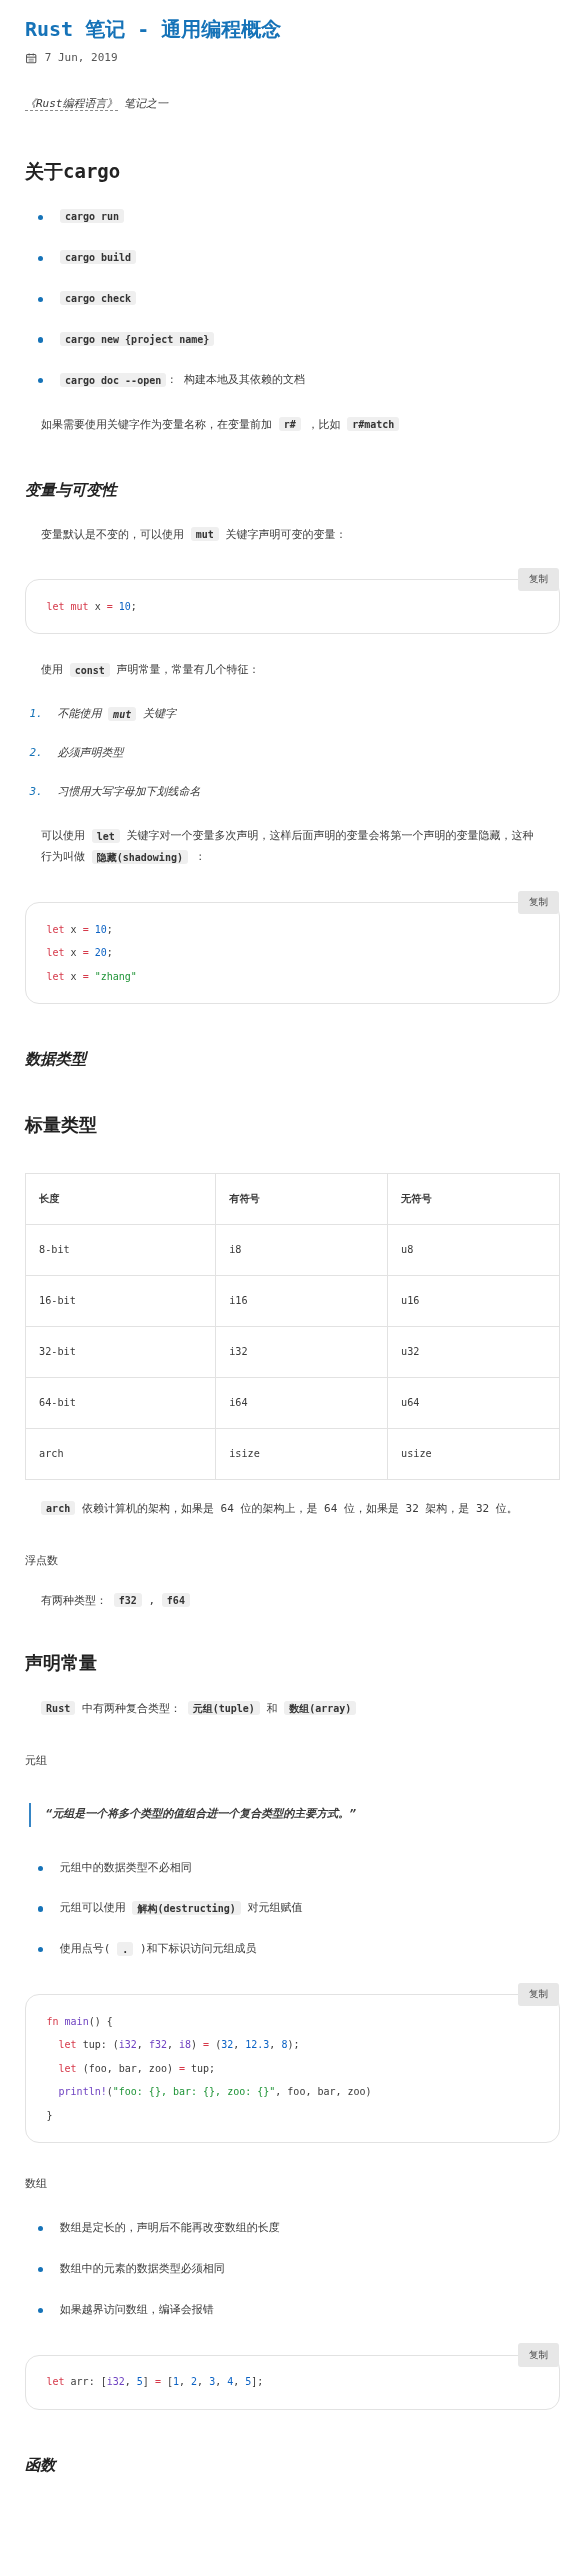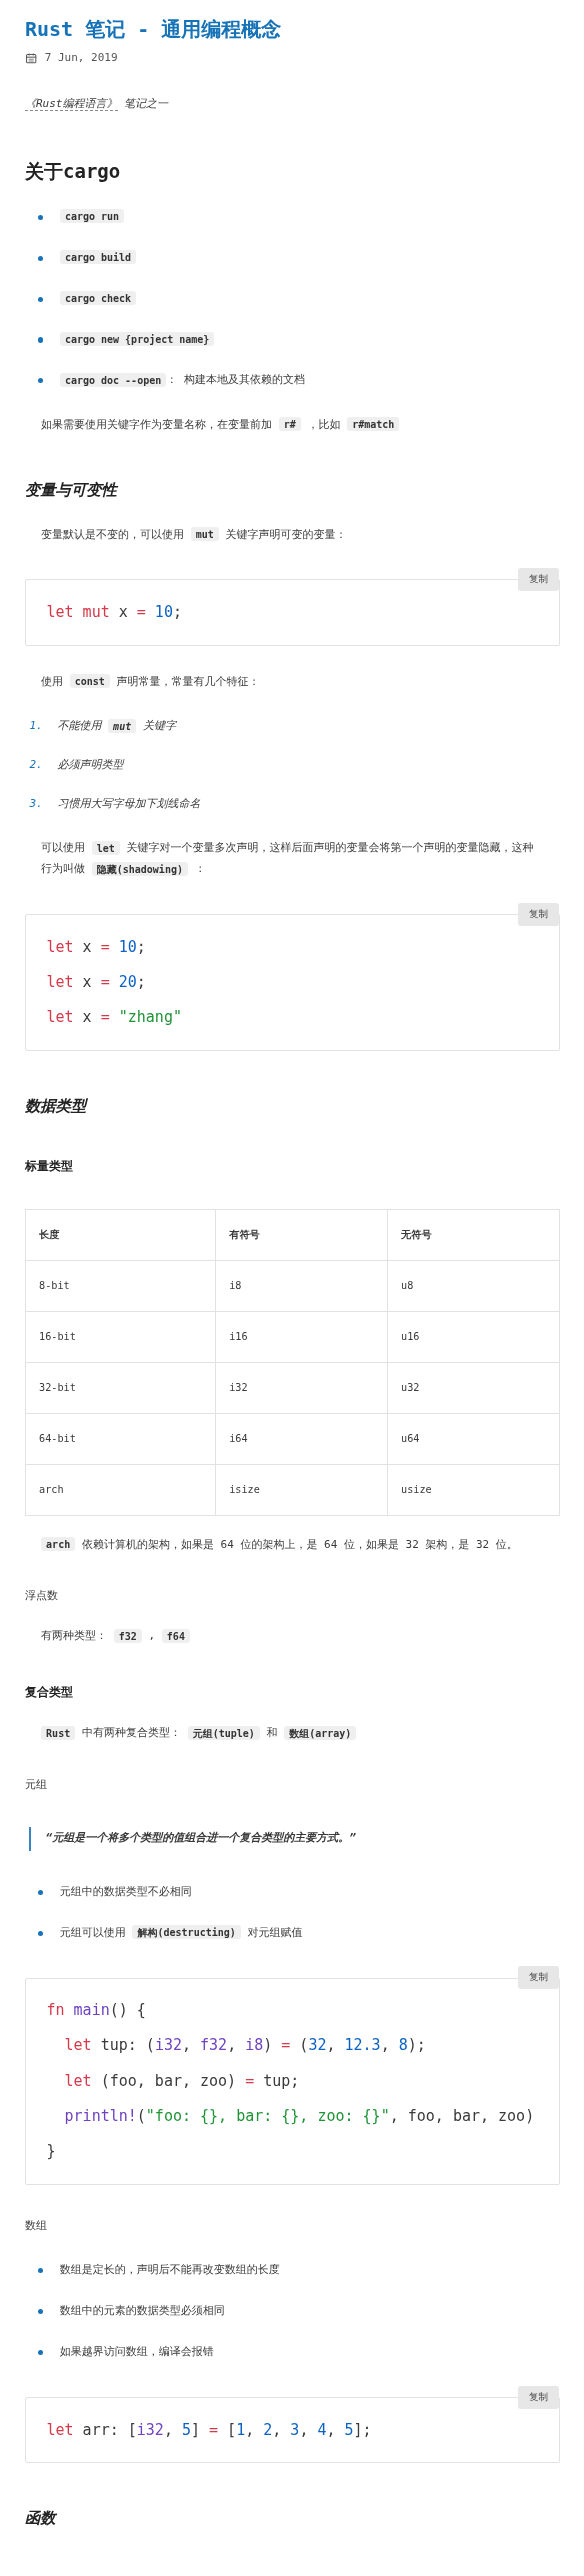--- a/index.html
+++ b/index.html
@@ -9,42 +9,42 @@
     font-size:11px;line-height:1.9;width:585px;
   }
   .page{box-sizing:border-box;width:585px;padding:4.4px 25px 0 25px;}
   h1{color:#1673b8;font-size:20px;margin:11.7px 0 5.8px;line-height:1.3;}
   .date-row{display:flex;align-items:center;gap:7.3px;color:#555;font-size:11px;margin:2.9px 0 22px;}
   .date-row svg{display:block;}
   .intro{font-style:italic;margin:25px 0 10.2px;color:#3a3a3a;}
   a.lnk{color:inherit;text-decoration:none;border-bottom:1.5px dashed #8a8a8a;padding-bottom:0.7px;cursor:pointer;}
   h2{font-size:19px;color:#222;margin:44px 0 16px;line-height:1.3;}
   h3{font-size:15.3px;font-style:italic;color:#222;margin:41px 0 13px;}
-  h4{font-size:12px;color:#222;margin:34px 0 11.7px;}
+  h4{font-size:18px;color:#222;margin:34px 0 11.7px;}
   .h5{font-size:11px;font-weight:400;color:#3a3a3a;margin:31px 0 10.2px;}
   .h5 a{color:inherit;text-decoration:none;border-bottom:1.5px dashed #8a8a8a;padding-bottom:0.7px;cursor:pointer;}
   p{margin:19px 16px;}
   code.ic{
     background:#efefef;border-radius:2.9px;padding:1.5px 5.1px;
     font-weight:700;font-size:10px;color:#333;
     font-family:"DejaVu Sans Mono","Liberation Mono",monospace;
   }
   ul.blist{list-style:none;margin:23.4px 0;padding:0 0 0 8.8px;}
   ul.blist li{position:relative;padding-left:26px;margin:20px 0;}
   ul.blist li::before{content:"";position:absolute;left:4.4px;top:8px;width:5.1px;height:5.1px;border-radius:50%;background:#1673b8;}
   ol.nlist{list-style:none;counter-reset:n;margin:23.4px 0;padding:0 0 0 4.4px;}
   ol.nlist li{position:relative;padding-left:28px;margin:18px 0;font-style:italic;}
   ol.nlist li::before{counter-increment:n;content:counter(n) ".";position:absolute;left:0;top:0;color:#1673b8;}
-  .codeblock{position:relative;border:0.7px solid #e2e2e2;border-radius:2px;background:#fff;padding:14.6px 20.5px;margin:34px 0 26px;}
+  .codeblock{position:relative;border:0.7px solid #e2e2e2;border-radius:14px;background:#fff;padding:14.6px 20.5px;margin:34px 0 26px;}
   .copy-btn{
     position:absolute;top:-12.4px;right:0;background:#e7e7e7;border:none;border-radius:2.9px;
     color:#444;font-size:9.5px;padding:5.1px 11px;cursor:pointer;
     font-family:"DejaVu Sans Mono","DejaVu Sans","Liberation Sans",sans-serif;
   }
-  .code{margin:0;font-size:15px;line-height:2.35;font-family:"DejaVu Sans Mono","Liberation Mono",monospace;white-space:pre-wrap;}
+  .code{margin:0;font-size:10px;line-height:2.35;font-family:"DejaVu Sans Mono","Liberation Mono",monospace;white-space:pre-wrap;}
   .c-kw{color:#d6394a;}
   .c-num{color:#0b62c4;}
   .c-str{color:#1f9437;}
   .c-typ{color:#6f42c1;}
   .c-fnc{color:#6f42c1;}
   blockquote{border-left:2.9px solid #3585c5;margin:31px 4px;padding:1.5px 0 1.5px 14.6px;font-style:italic;font-weight:700;color:#3a3a3a;}
   table{width:100%;border-collapse:collapse;margin:31px 0 18px;font-size:10.2px;font-family:"DejaVu Sans Mono","Liberation Mono",monospace;}
   th,td{border:0.7px solid #e2e2e2;text-align:left;padding:15.3px 13px;}
   th{font-weight:700;}
   td{font-weight:400;}
@@ -140,28 +140,29 @@
           <td>usize</td>
         </tr>
       </tbody>
     </table>
 
   <p><code class="ic">arch</code> 依赖计算机的架构，如果是 64 位的架构上，是 64 位，如果是 32 架构，是 32 位。</p>
 
   <p class="h5">浮点数</p>
   <p>有两种类型： <code class="ic">f32</code> , <code class="ic">f64</code></p>
 
-  <h4>复合类型</h4>
+  <h4>声明常量</h4>
   <p><code class="ic">Rust</code> 中有两种复合类型： <code class="ic">元组(tuple)</code> 和 <code class="ic">数组(array)</code></p>
 
   <p class="h5">元组</p>
   <blockquote><span>“元组是一个将多个类型的值组合进一个复合类型的主要方式。”</span></blockquote>
   <ul class="blist">
       <li>元组中的数据类型不必相同</li>
       <li>元组可以使用 <code class="ic">解构(destructing)</code> 对元组赋值</li>
+      <li>使用点号( <code class="ic">.</code> )和下标识访问元组成员</li>
     </ul>
 
   <div class="codeblock">
     <button class="copy-btn">复制</button>
     <pre class="code"><div class="cl"><span class="c-kw">fn</span><span class="c-fnc"> main</span><span>() {</span></div><div class="cl"><span>  </span><span class="c-kw">let</span><span> tup: (</span><span class="c-typ">i32</span><span>, </span><span class="c-typ">f32</span><span>, </span><span class="c-typ">i8</span><span>) </span><span class="c-kw">=</span><span> (</span><span class="c-num">32</span><span>, </span><span class="c-num">12.3</span><span>, </span><span class="c-num">8</span><span>);</span></div><div class="cl"><span>  </span><span class="c-kw">let</span><span> (foo, bar, zoo) </span><span class="c-kw">=</span><span> tup;</span></div><div class="cl"><span>  </span><span class="c-fnc">println!</span><span>(</span><span class="c-str">"foo: {}, bar: {}, zoo: {}"</span><span>, foo, bar, zoo)</span></div><div class="cl"><span>}</span></div></pre>
   </div>
 
   <p class="h5">数组</p>
   <ul class="blist">
       <li>数组是定长的，声明后不能再改变数组的长度</li>

